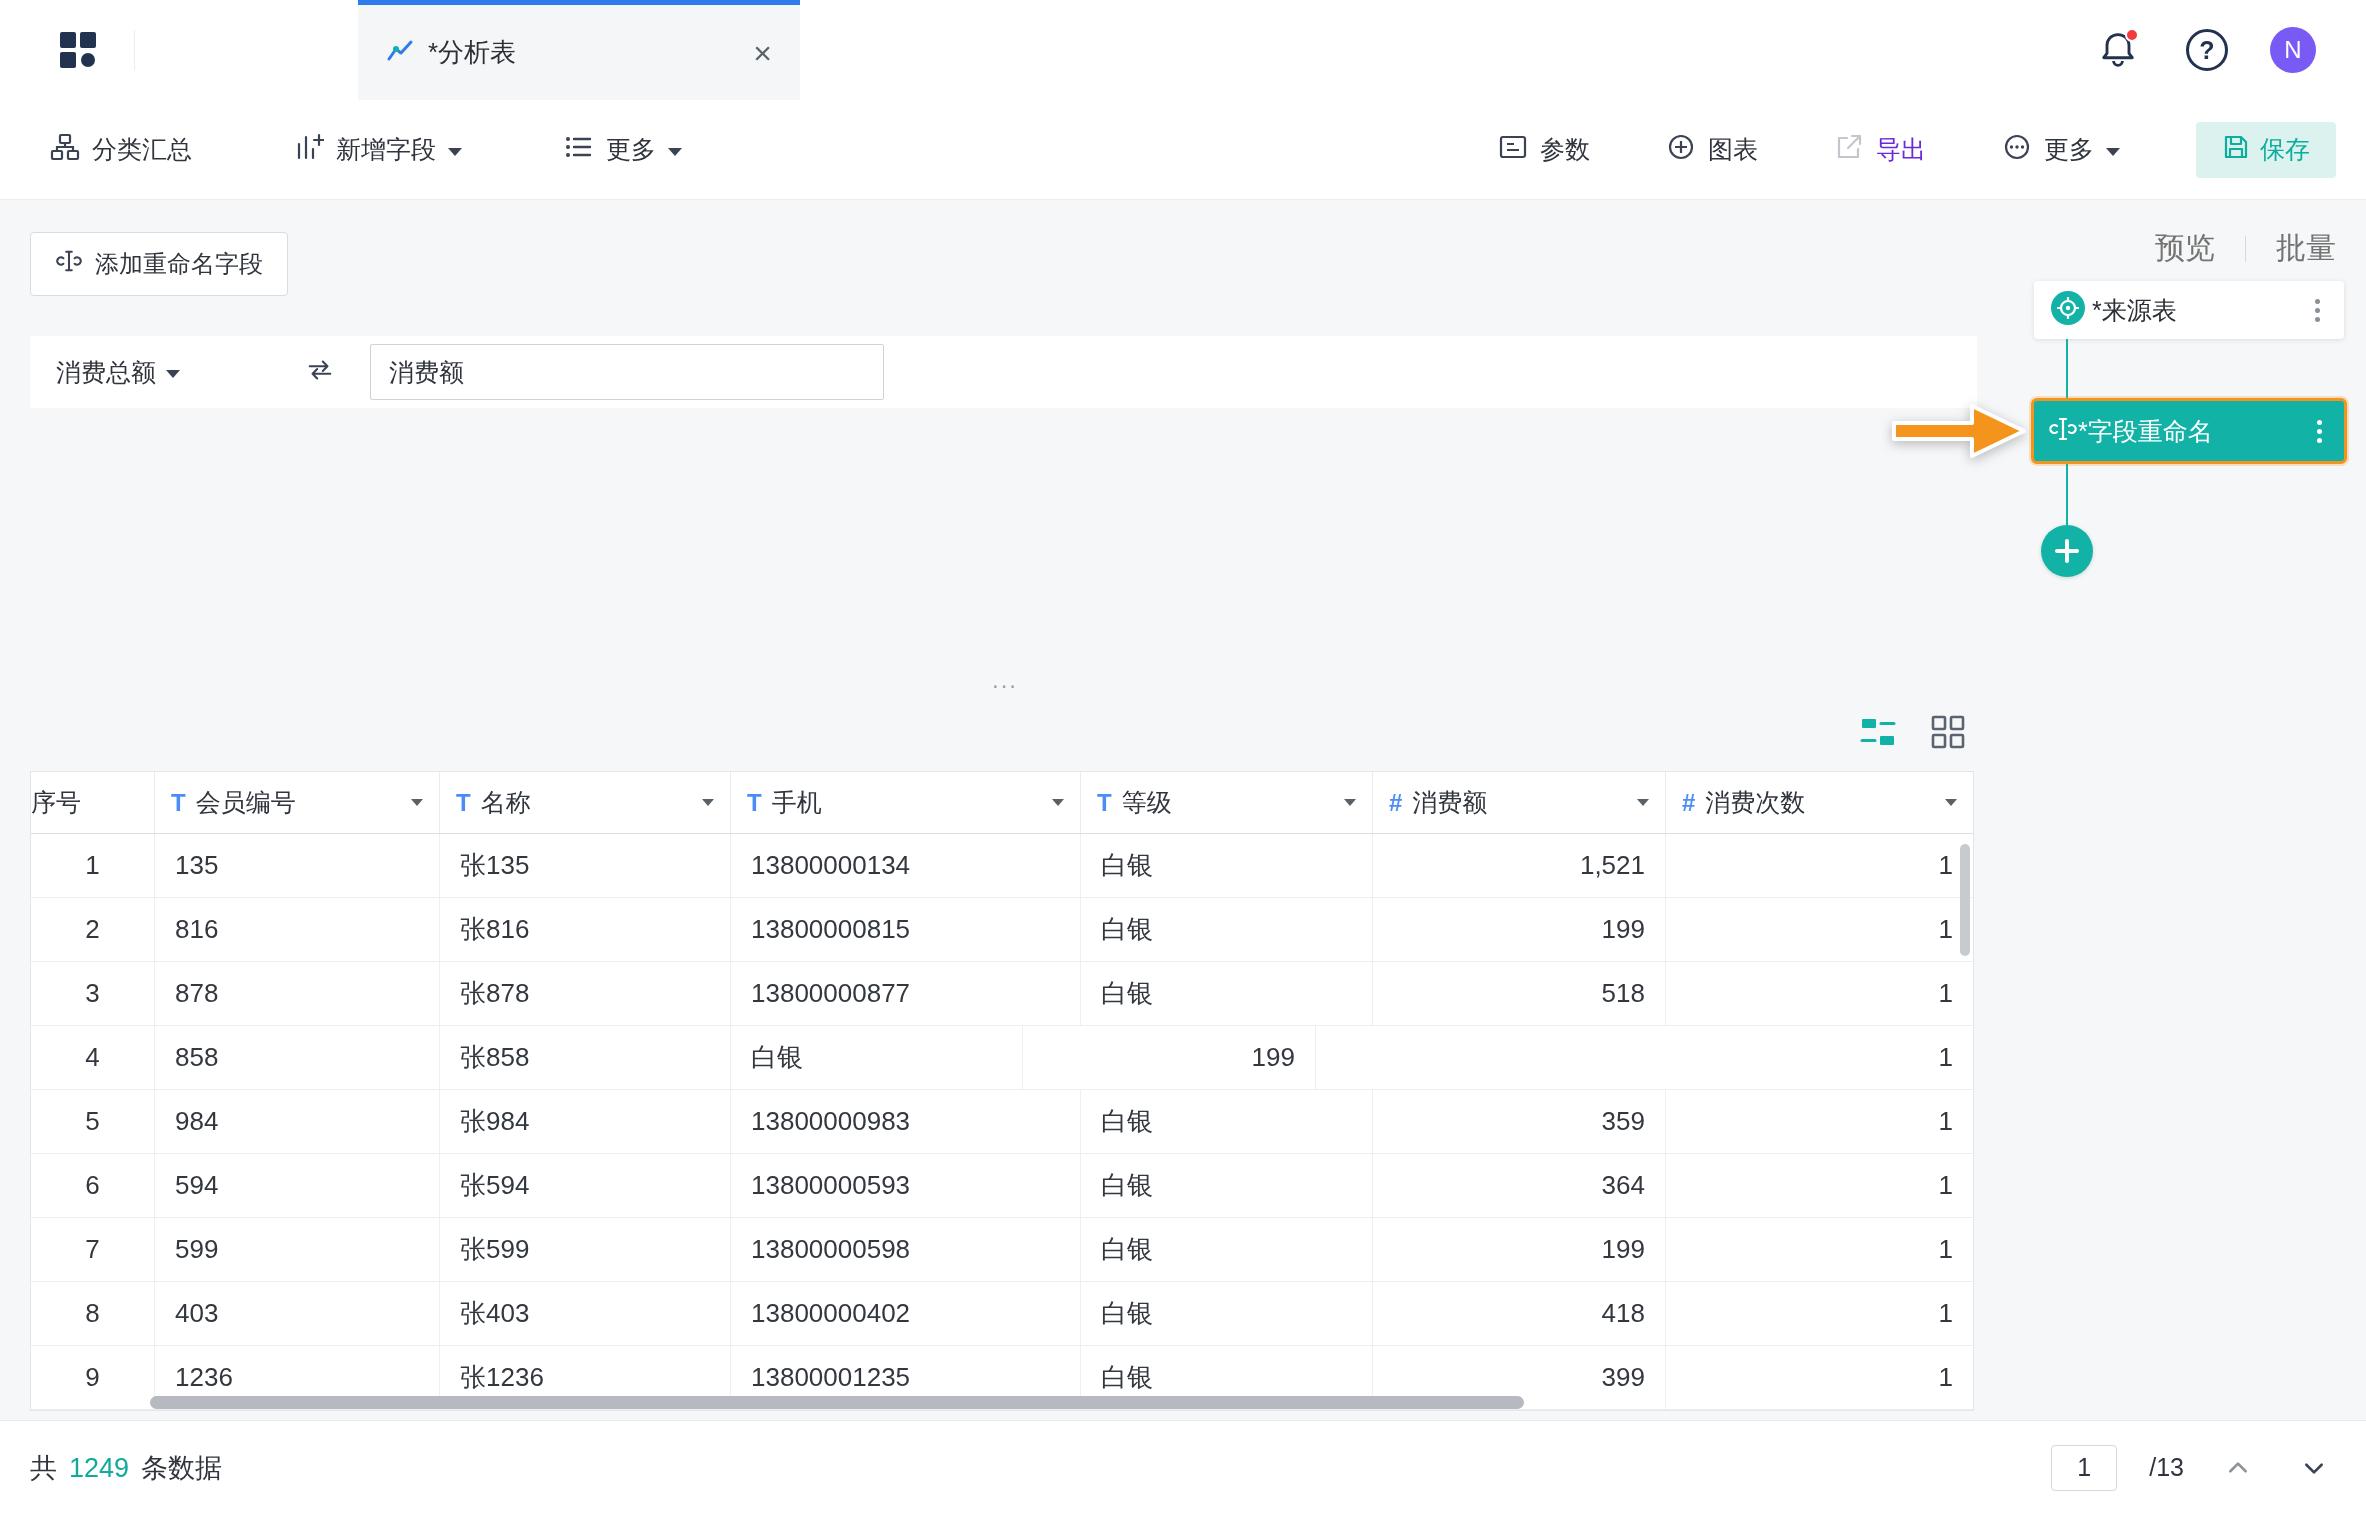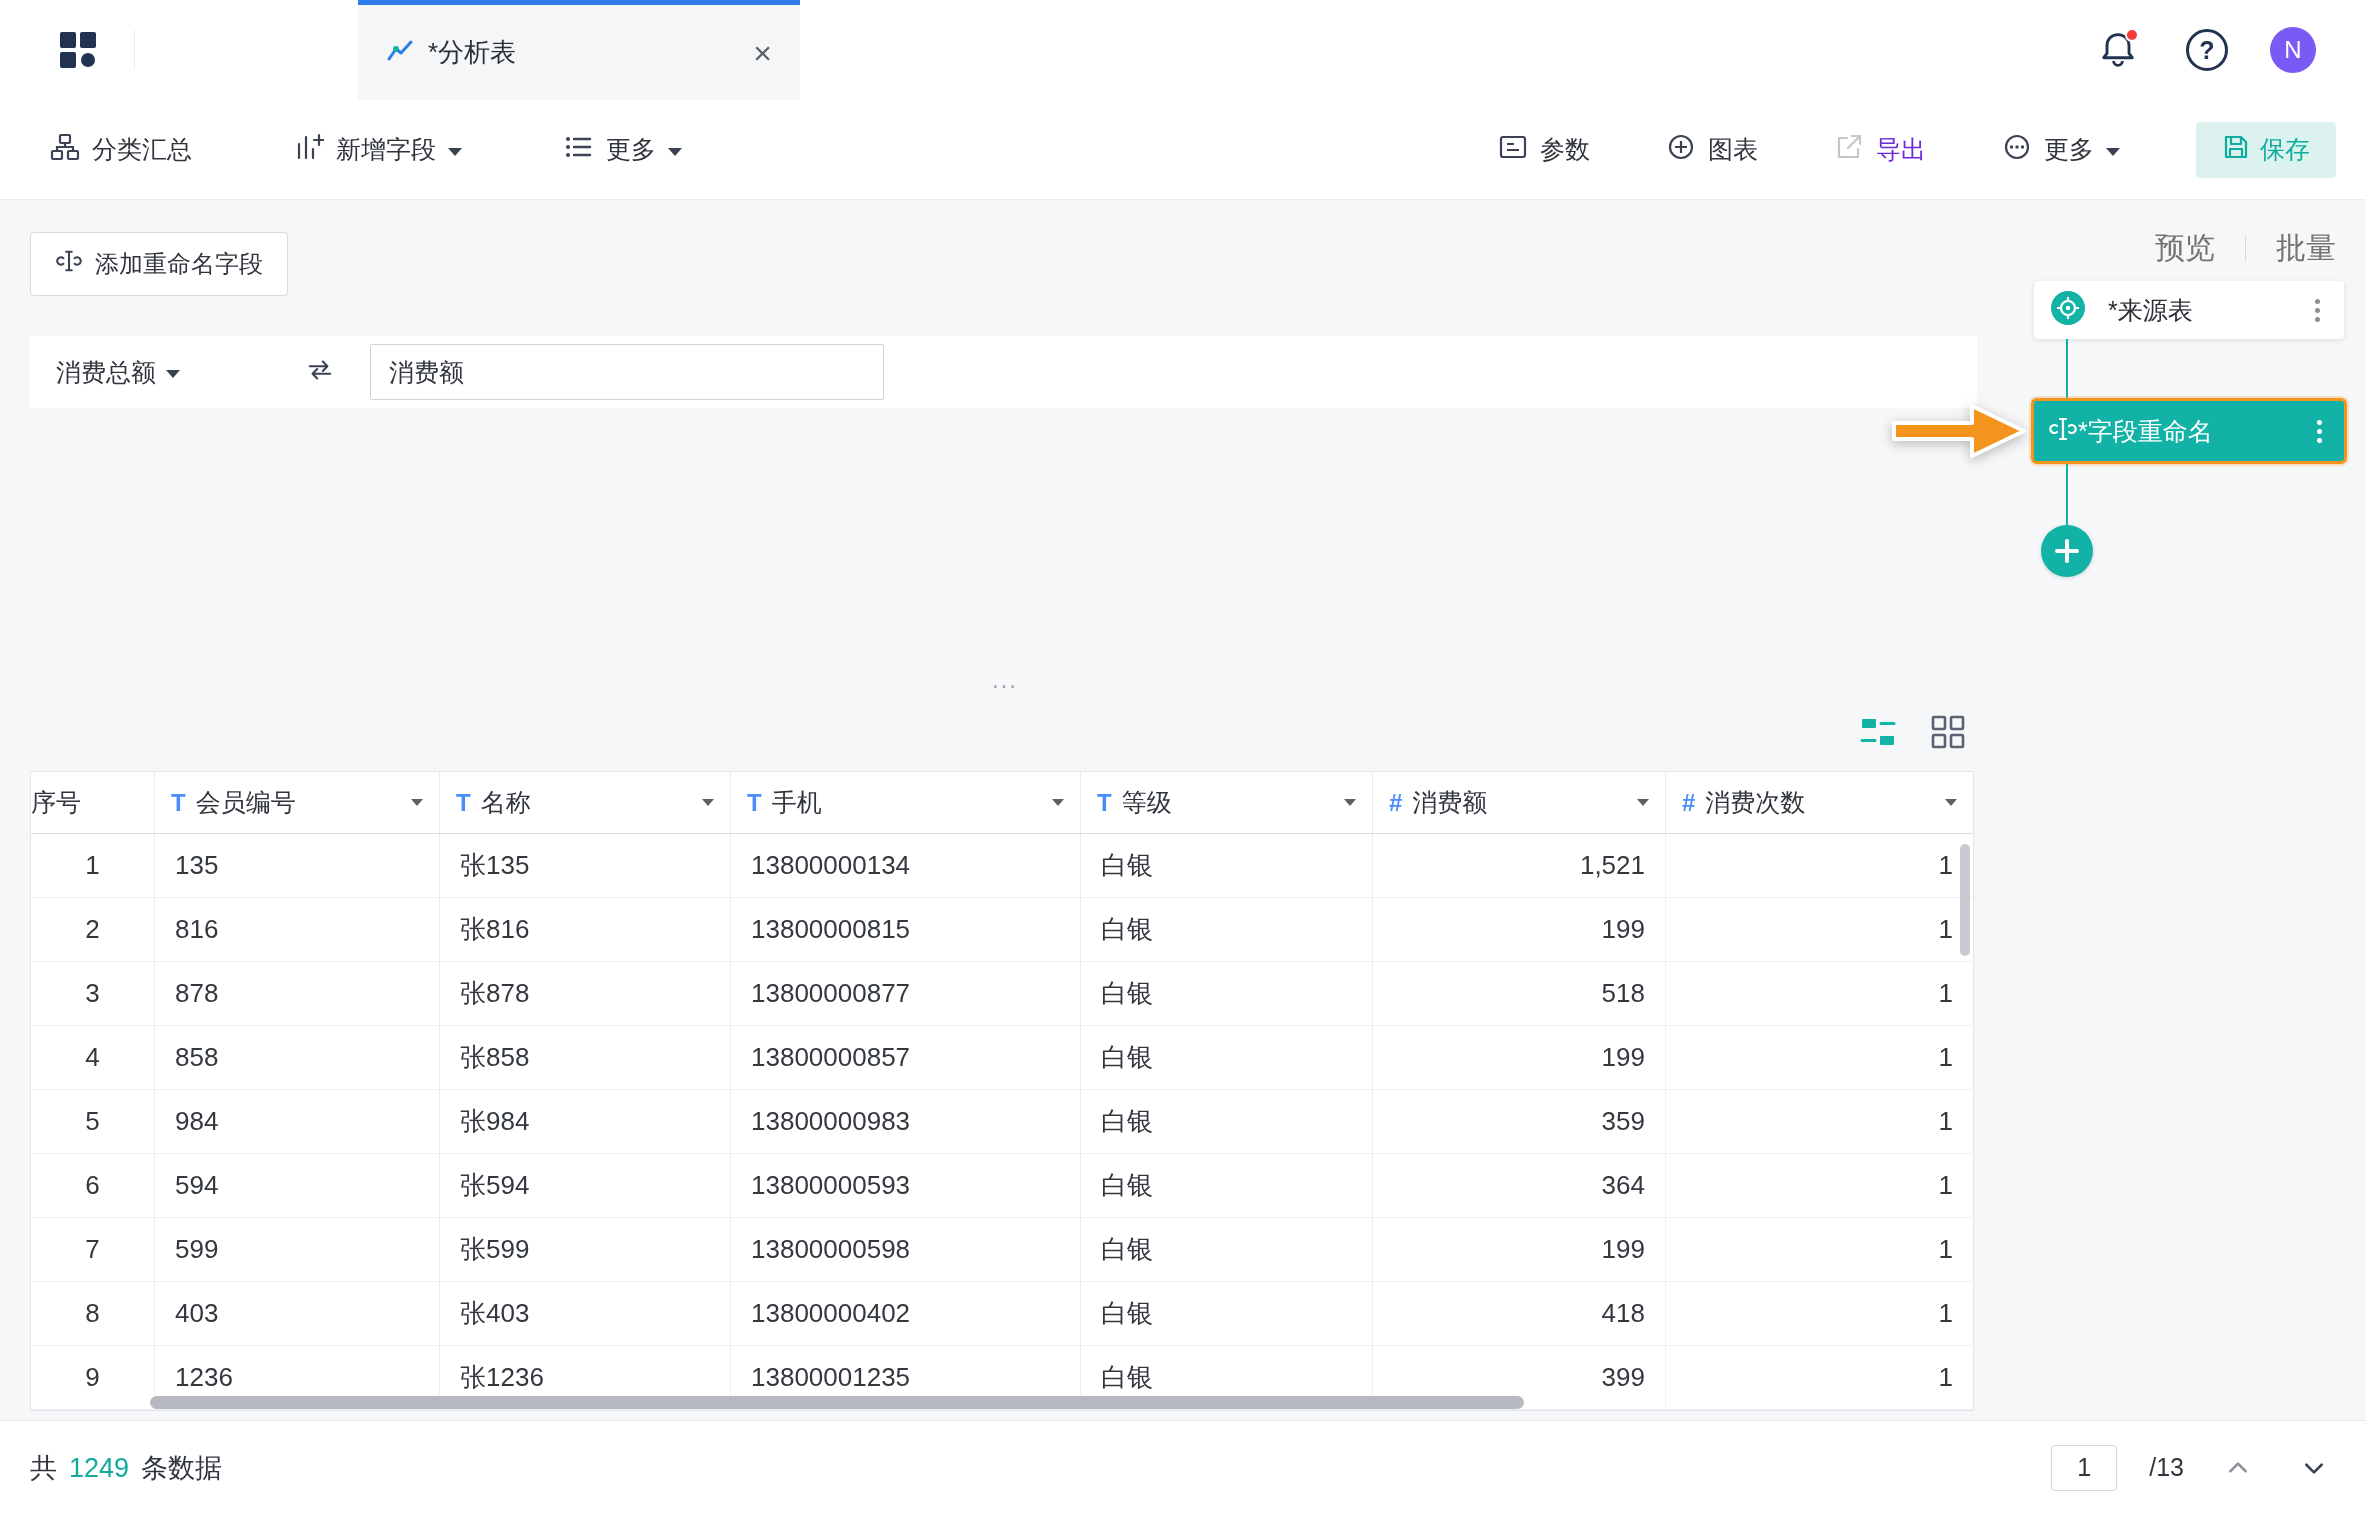--- a/index.html
+++ b/index.html
@@ -33,21 +33,21 @@
   .view-link{cursor:pointer}
   .vl-divider{width:1px;height:26px;background:#d6d9dd}
   .config-panel{position:absolute;left:30px;top:336px;width:1947px;height:72px;background:#fff;display:flex;align-items:center;padding:0 26px}
   .field-select{display:flex;align-items:center;gap:10px;font-size:25px;color:#30353d;cursor:pointer;width:220px}
   .map-icon{margin-left:30px}
   .rename-input{margin-left:36px;width:514px;height:56px;border:1px solid #cfd3d9;border-radius:2px;padding:0 18px;font-size:25px;color:#30353d;font-family:inherit;outline:none;background:#fff}
   .collapsed{position:absolute;left:992px;top:666px;color:#9aa0a6;font-size:24px;letter-spacing:2px}
 
   
   .node{position:absolute;display:flex;align-items:center;cursor:pointer}
-  .node-source{left:2034px;top:281px;width:310px;height:58px;background:#fff;border-radius:4px;box-shadow:0 1px 5px rgba(31,35,41,.12);padding:0 16px;gap:22px}
+  .node-source{left:2034px;top:281px;width:310px;height:58px;background:#fff;border-radius:4px;box-shadow:0 1px 5px rgba(31,35,41,.12);padding:0 16px;gap:6px}
   .node-label{flex:1;font-size:25px;color:#2b2f36}
   .node-rename{left:2031px;top:398px;width:316px;height:66px;background:#12b3a6;border:3px solid #f5941d;border-radius:6px;color:#fff;padding:0 14px;box-shadow:0 0 0 2px rgba(245,148,29,.25)}
   .node-rename .node-label{color:#fff}
   .connector{position:absolute;left:2066px;width:2px;background:#12b3a6}
   .c1{top:339px;height:59px}
   .c2{top:464px;height:61px}
   .plus-node{position:absolute;left:2041px;top:525px;width:52px;height:52px;border-radius:50%;background:#12b3a6;cursor:pointer;box-shadow:0 1px 4px rgba(0,0,0,.15)}
   .plus-node::before{content:"";position:absolute;left:14px;top:24px;width:24px;height:4px;background:#fff;border-radius:2px}
   .plus-node::after{content:"";position:absolute;left:24px;top:14px;width:4px;height:24px;background:#fff;border-radius:2px}
   .orange-arrow{position:absolute;left:1888px;top:400px;filter:drop-shadow(0 3px 6px rgba(0,0,0,.25))}
@@ -362,21 +362,20 @@
         <div class="td col2">张878</div>
         <div class="td col3">13800000877</div>
         <div class="td col4">白银</div>
         <div class="td col5 al-right">518</div>
         <div class="td col6 al-right">1</div>
       </div>
       <div class="tr">
         <div class="td col0 al-center">4</div>
         <div class="td col1">858</div>
         <div class="td col2">张858</div>
-        <div class="td col3">13800000857</div>
         <div class="td col4">白银</div>
         <div class="td col5 al-right">199</div>
         <div class="td col6 al-right">1</div>
       </div>
       <div class="tr">
         <div class="td col0 al-center">5</div>
         <div class="td col1">984</div>
         <div class="td col2">张984</div>
         <div class="td col3">13800000983</div>
         <div class="td col4">白银</div>

